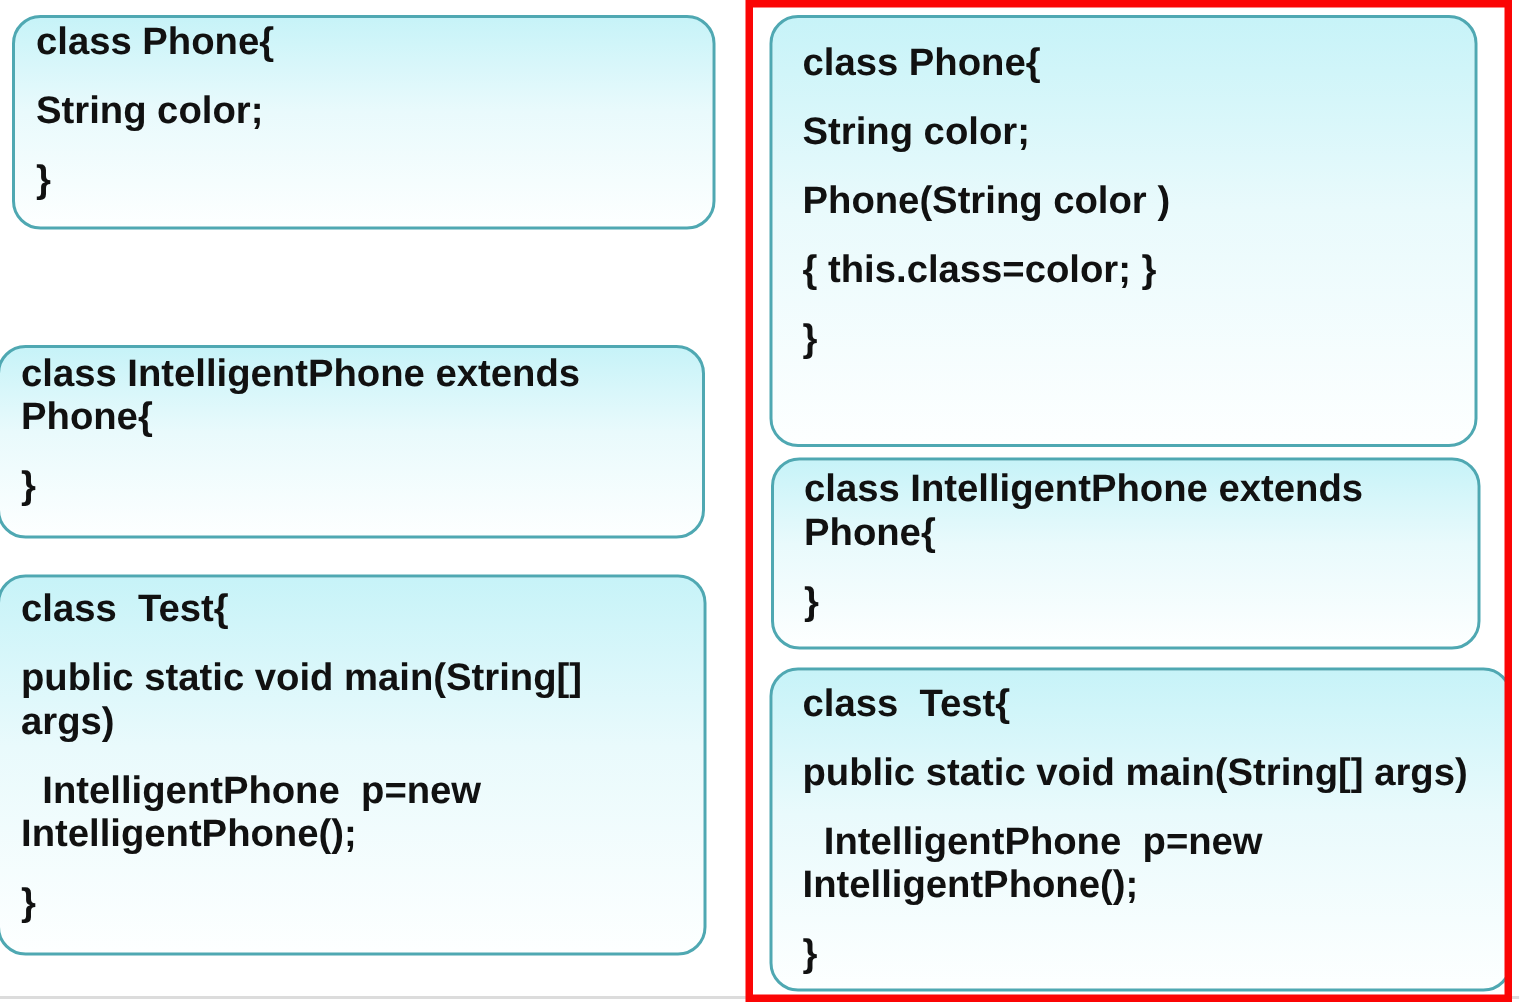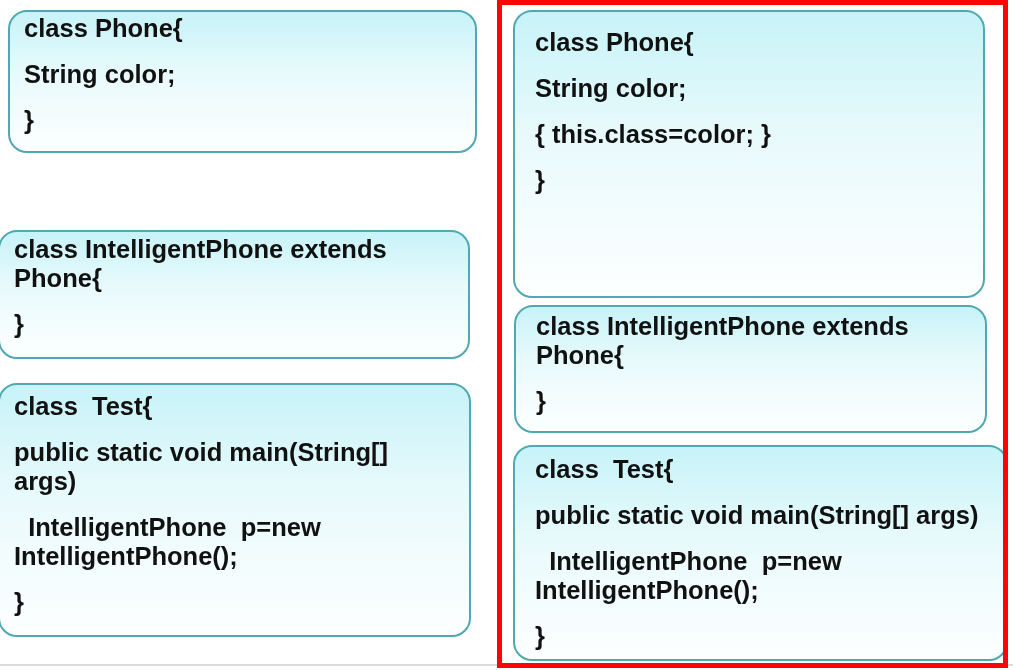--- a/index.html
+++ b/index.html
@@ -85,20 +85,21 @@
   <div class="code-box" id="box-l3">
     <p>class  Test{</p>
     <p>public static void main(String[] args)</p>
     <p>  IntelligentPhone  p=new IntelligentPhone();</p>
     <p>}</p>
   </div>
 
   <div class="code-box" id="box-r1">
     <p>class Phone{</p>
     <p>String color;</p>
+    <p>Phone(String color )</p>
     <p>{ this.class=color; }</p>
     <p>}</p>
   </div>
 
   <div class="code-box" id="box-r2">
     <p>class IntelligentPhone extends Phone{</p>
     <p>}</p>
   </div>
 
   <div class="code-box" id="box-r3">

